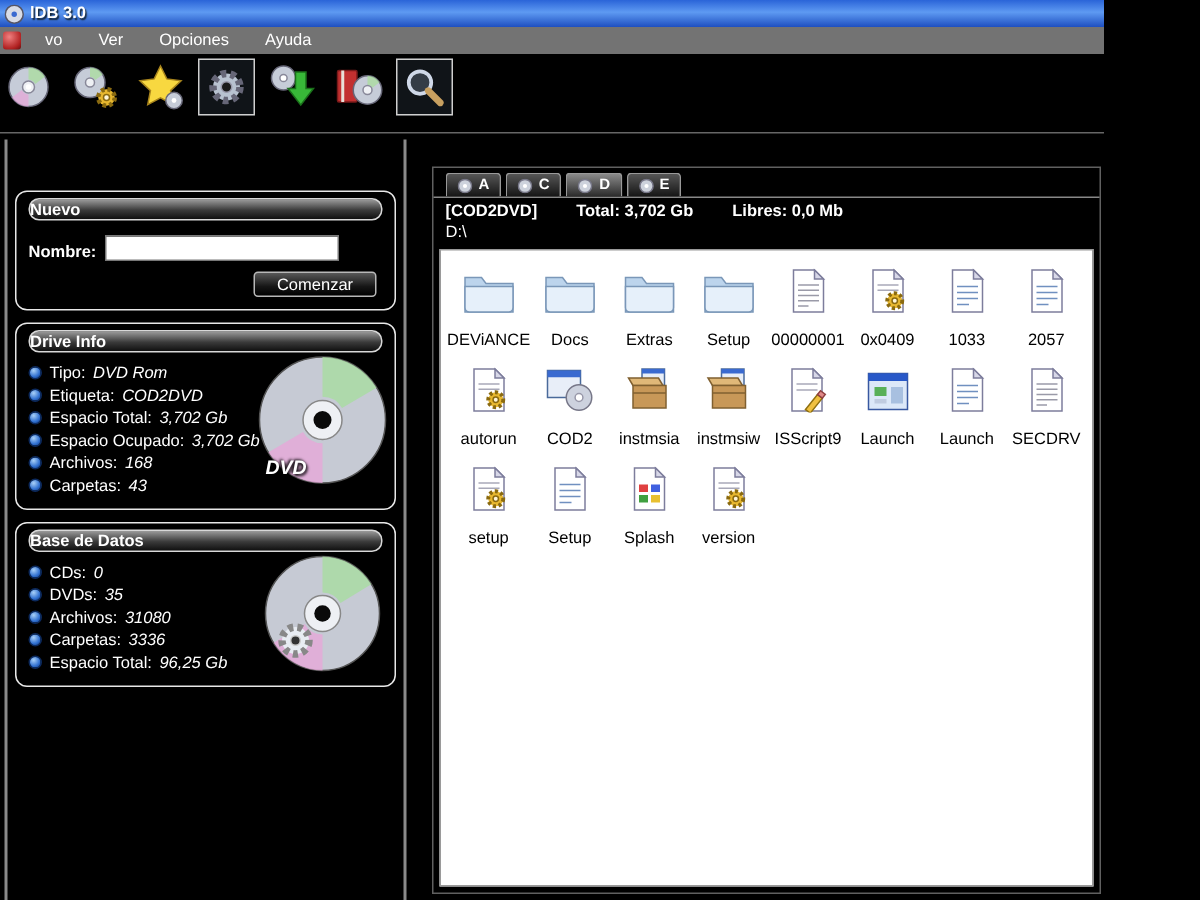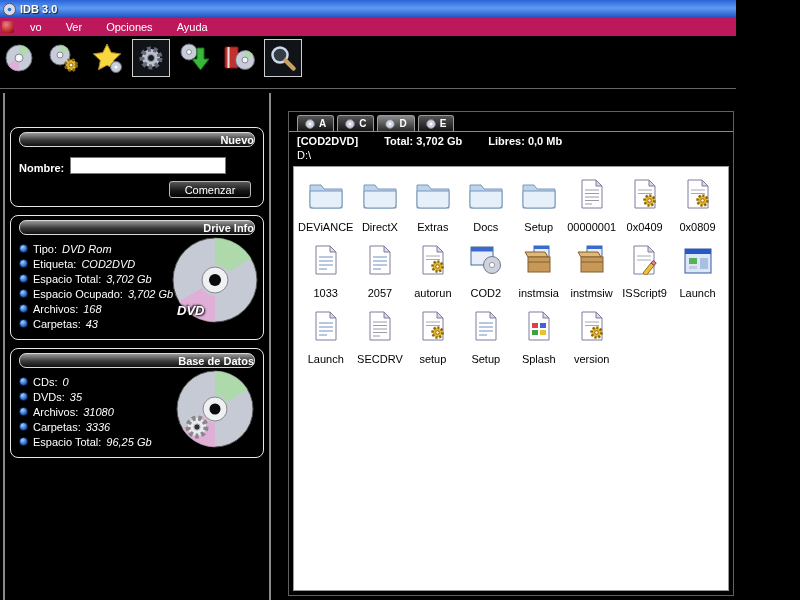--- a/index.html
+++ b/index.html
@@ -6,41 +6,41 @@
   html,body { width:800px; height:600px; overflow:hidden; background:#000;
     font-family:"Liberation Sans", sans-serif; }
   .window { position:relative; width:736px; height:600px; background:#000; overflow:hidden; }
 
   
   .titlebar { height:18px; background:linear-gradient(180deg,#2a64d8 0%,#5e9af2 45%,#1e4fc0 100%);
     display:flex; align-items:center; padding-left:3px; gap:4px; }
   .title-text { color:#fff; font-size:11px; font-weight:bold; text-shadow:1px 1px 1px #123; }
 
   
-  .menubar { height:18px; background:#be185d; display:flex; align-items:center; gap:4px; padding-left:2px; }
+  .menubar { height:18px; background:#737373; display:flex; align-items:center; gap:4px; padding-left:2px; }
   .menu-appicon { width:12px; height:12px; margin-right:2px; border-radius:2px;
     background:radial-gradient(circle at 35% 30%, #f08080, #b02020 70%, #601010); }
   .menu-item { color:#fff; font-size:11px; padding:2px 10px; cursor:default; }
 
   
   .toolbar { height:44px; background:#000; display:flex; align-items:center; gap:6px; padding-left:0; }
   .tool-btn { width:38px; height:38px; background:transparent; border:1px solid transparent;
     display:flex; align-items:center; justify-content:center; cursor:default; }
   .tool-btn.pressed { border:1px solid #cfcfcf; background:#101418; }
 
   
   .content { position:absolute; top:88px; left:0; right:0; bottom:0; border-top:1px solid #666; background:#000; }
 
   
   .left-panel { position:absolute; left:3px; top:4px; width:268px; bottom:0;
     border-left:2px solid #8a8a8a; border-right:2px solid #8a8a8a; padding:0 3px; background:#000; }
   .panel-box { position:relative; border:1px solid #e8e8e8; border-radius:8px; background:#000;
     margin:8px 2px 0 2px; padding:4px 6px 8px 6px; }
   .panel-box:first-child { margin-top:34px; }
-  .panel-header { height:15px; line-height:14px; text-align:right; color:#fff; font-size:11px; font-weight:bold;
+  .panel-header { height:15px; line-height:14px; text-align:left; color:#fff; font-size:11px; font-weight:bold;
     background:linear-gradient(180deg,#9a9a9a,#3a3a3a 55%,#101010);
     border:1px solid #d8d8d8; border-radius:7px; margin:0 2px 6px 2px; }
   .nuevo-row { display:flex; align-items:flex-end; gap:6px; padding:4px 2px; }
   .lbl { color:#fff; font-size:11px; font-weight:bold; white-space:nowrap; }
   .name-input { width:156px; height:17px; border:1px solid #777; background:#fff; font-size:11px; padding:0 3px; }
   .btn-row { display:flex; justify-content:flex-end; padding:3px 6px 0 0; }
   .btn { width:82px; height:17px; color:#fff; font-size:11px; 
     background:linear-gradient(180deg,#585858,#161616 60%,#000);
     border:1px solid #b8b8b8; border-radius:3px; cursor:default; }
   .info-row { display:flex; align-items:center; gap:5px; height:15px; padding-left:2px; }
@@ -329,39 +329,30 @@
               </span>
               <span class="file-label">DEViANCE</span>
             </div>
             <div class="file-item">
               <span class="file-icon">
                 <svg width="34" height="28" viewBox="0 0 34 28">
                   <path d="M1 4 h11 l3 4 h18 v19 h-32 z" fill="#bcd4ec" stroke="#7a97b8"></path>
                   <path d="M1 10 h32 v14 a3 3 0 0 1 -3 3 h-26 a3 3 0 0 1 -3 -3 z" fill="#e6f0fa" stroke="#7a97b8"></path>
                 </svg>
               </span>
-              <span class="file-label">DirectX</span>
+              <span class="file-label">Docs</span>
             </div>
             <div class="file-item">
               <span class="file-icon">
                 <svg width="34" height="28" viewBox="0 0 34 28">
                   <path d="M1 4 h11 l3 4 h18 v19 h-32 z" fill="#bcd4ec" stroke="#7a97b8"></path>
                   <path d="M1 10 h32 v14 a3 3 0 0 1 -3 3 h-26 a3 3 0 0 1 -3 -3 z" fill="#e6f0fa" stroke="#7a97b8"></path>
                 </svg>
               </span>
               <span class="file-label">Extras</span>
-            </div>
-            <div class="file-item">
-              <span class="file-icon">
-                <svg width="34" height="28" viewBox="0 0 34 28">
-                  <path d="M1 4 h11 l3 4 h18 v19 h-32 z" fill="#bcd4ec" stroke="#7a97b8"></path>
-                  <path d="M1 10 h32 v14 a3 3 0 0 1 -3 3 h-26 a3 3 0 0 1 -3 -3 z" fill="#e6f0fa" stroke="#7a97b8"></path>
-                </svg>
-              </span>
-              <span class="file-label">Docs</span>
             </div>
             <div class="file-item">
               <span class="file-icon">
                 <svg width="34" height="28" viewBox="0 0 34 28">
                   <path d="M1 4 h11 l3 4 h18 v19 h-32 z" fill="#bcd4ec" stroke="#7a97b8"></path>
                   <path d="M1 10 h32 v14 a3 3 0 0 1 -3 3 h-26 a3 3 0 0 1 -3 -3 z" fill="#e6f0fa" stroke="#7a97b8"></path>
                 </svg>
               </span>
               <span class="file-label">Setup</span>
             </div>
@@ -388,35 +379,20 @@
                   <path d="M17 1 l6 6 h-6 z" fill="#d8d8e8" stroke="#7d7d9c"></path>
                   <g stroke="#a8a8b8">
                     <line x1="6" y1="11" x2="20" y2="11"></line>
                     <line x1="6" y1="14.5" x2="20" y2="14.5"></line>
                   </g>
                   <circle cx="17.5" cy="21.5" r="5" fill="#e8b830" stroke="#8a6a10" stroke-width="2.6" stroke-dasharray="2.1 1.7"></circle>
                   <circle cx="17.5" cy="21.5" r="1.8" fill="#fff6d8" stroke="#8a6a10"></circle>
                 </svg>
               </span>
               <span class="file-label">0x0409</span>
-            </div>
-            <div class="file-item">
-              <span class="file-icon">
-                <svg width="26" height="30" viewBox="0 0 26 30">
-                  <path d="M3 1 h14 l6 6 v22 h-20 z" fill="#fff" stroke="#7d7d9c"></path>
-                  <path d="M17 1 l6 6 h-6 z" fill="#d8d8e8" stroke="#7d7d9c"></path>
-                  <g stroke="#a8a8b8">
-                    <line x1="6" y1="11" x2="20" y2="11"></line>
-                    <line x1="6" y1="14.5" x2="20" y2="14.5"></line>
-                  </g>
-                  <circle cx="17.5" cy="21.5" r="5" fill="#e8b830" stroke="#8a6a10" stroke-width="2.6" stroke-dasharray="2.1 1.7"></circle>
-                  <circle cx="17.5" cy="21.5" r="1.8" fill="#fff6d8" stroke="#8a6a10"></circle>
-                </svg>
-              </span>
-              <span class="file-label">0x0809</span>
             </div>
             <div class="file-item">
               <span class="file-icon">
                 <svg width="26" height="30" viewBox="0 0 26 30">
                   <path d="M3 1 h14 l6 6 v22 h-20 z" fill="#fff" stroke="#7d7d9c"></path>
                   <path d="M17 1 l6 6 h-6 z" fill="#d8d8e8" stroke="#7d7d9c"></path>
                   <g stroke="#7090c0">
                     <line x1="6" y1="12" x2="20" y2="12"></line>
                     <line x1="6" y1="16" x2="20" y2="16"></line>
                     <line x1="6" y1="20" x2="20" y2="20"></line>

